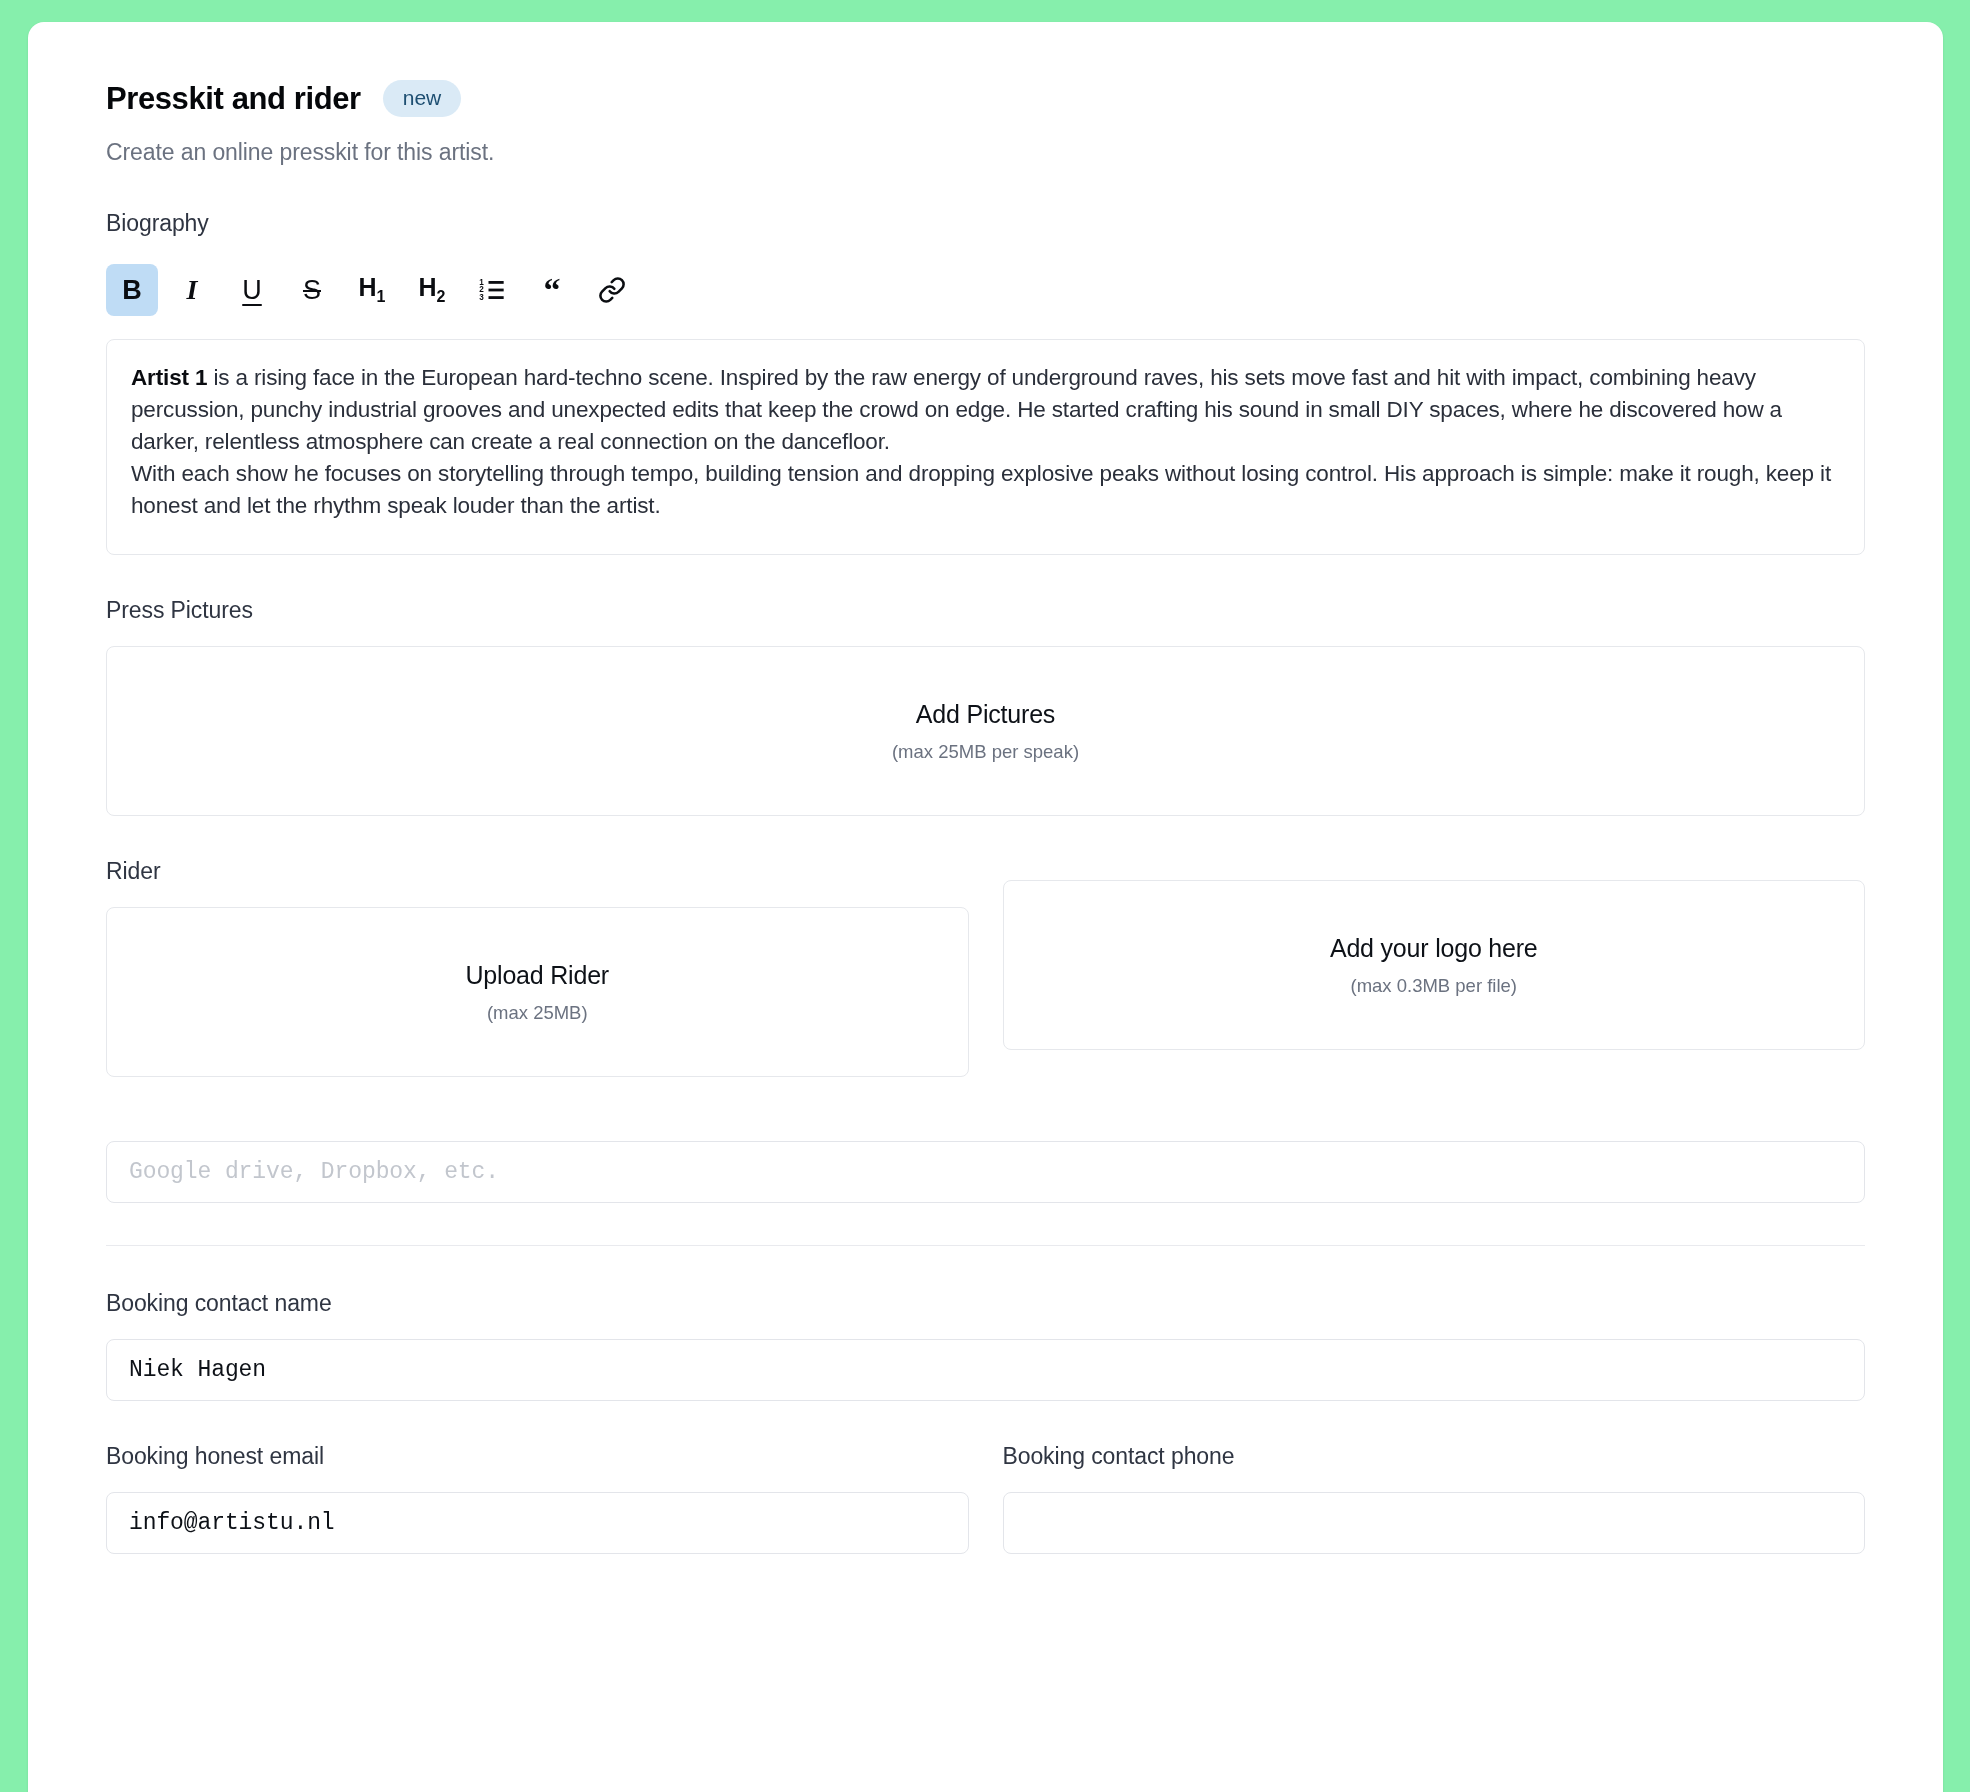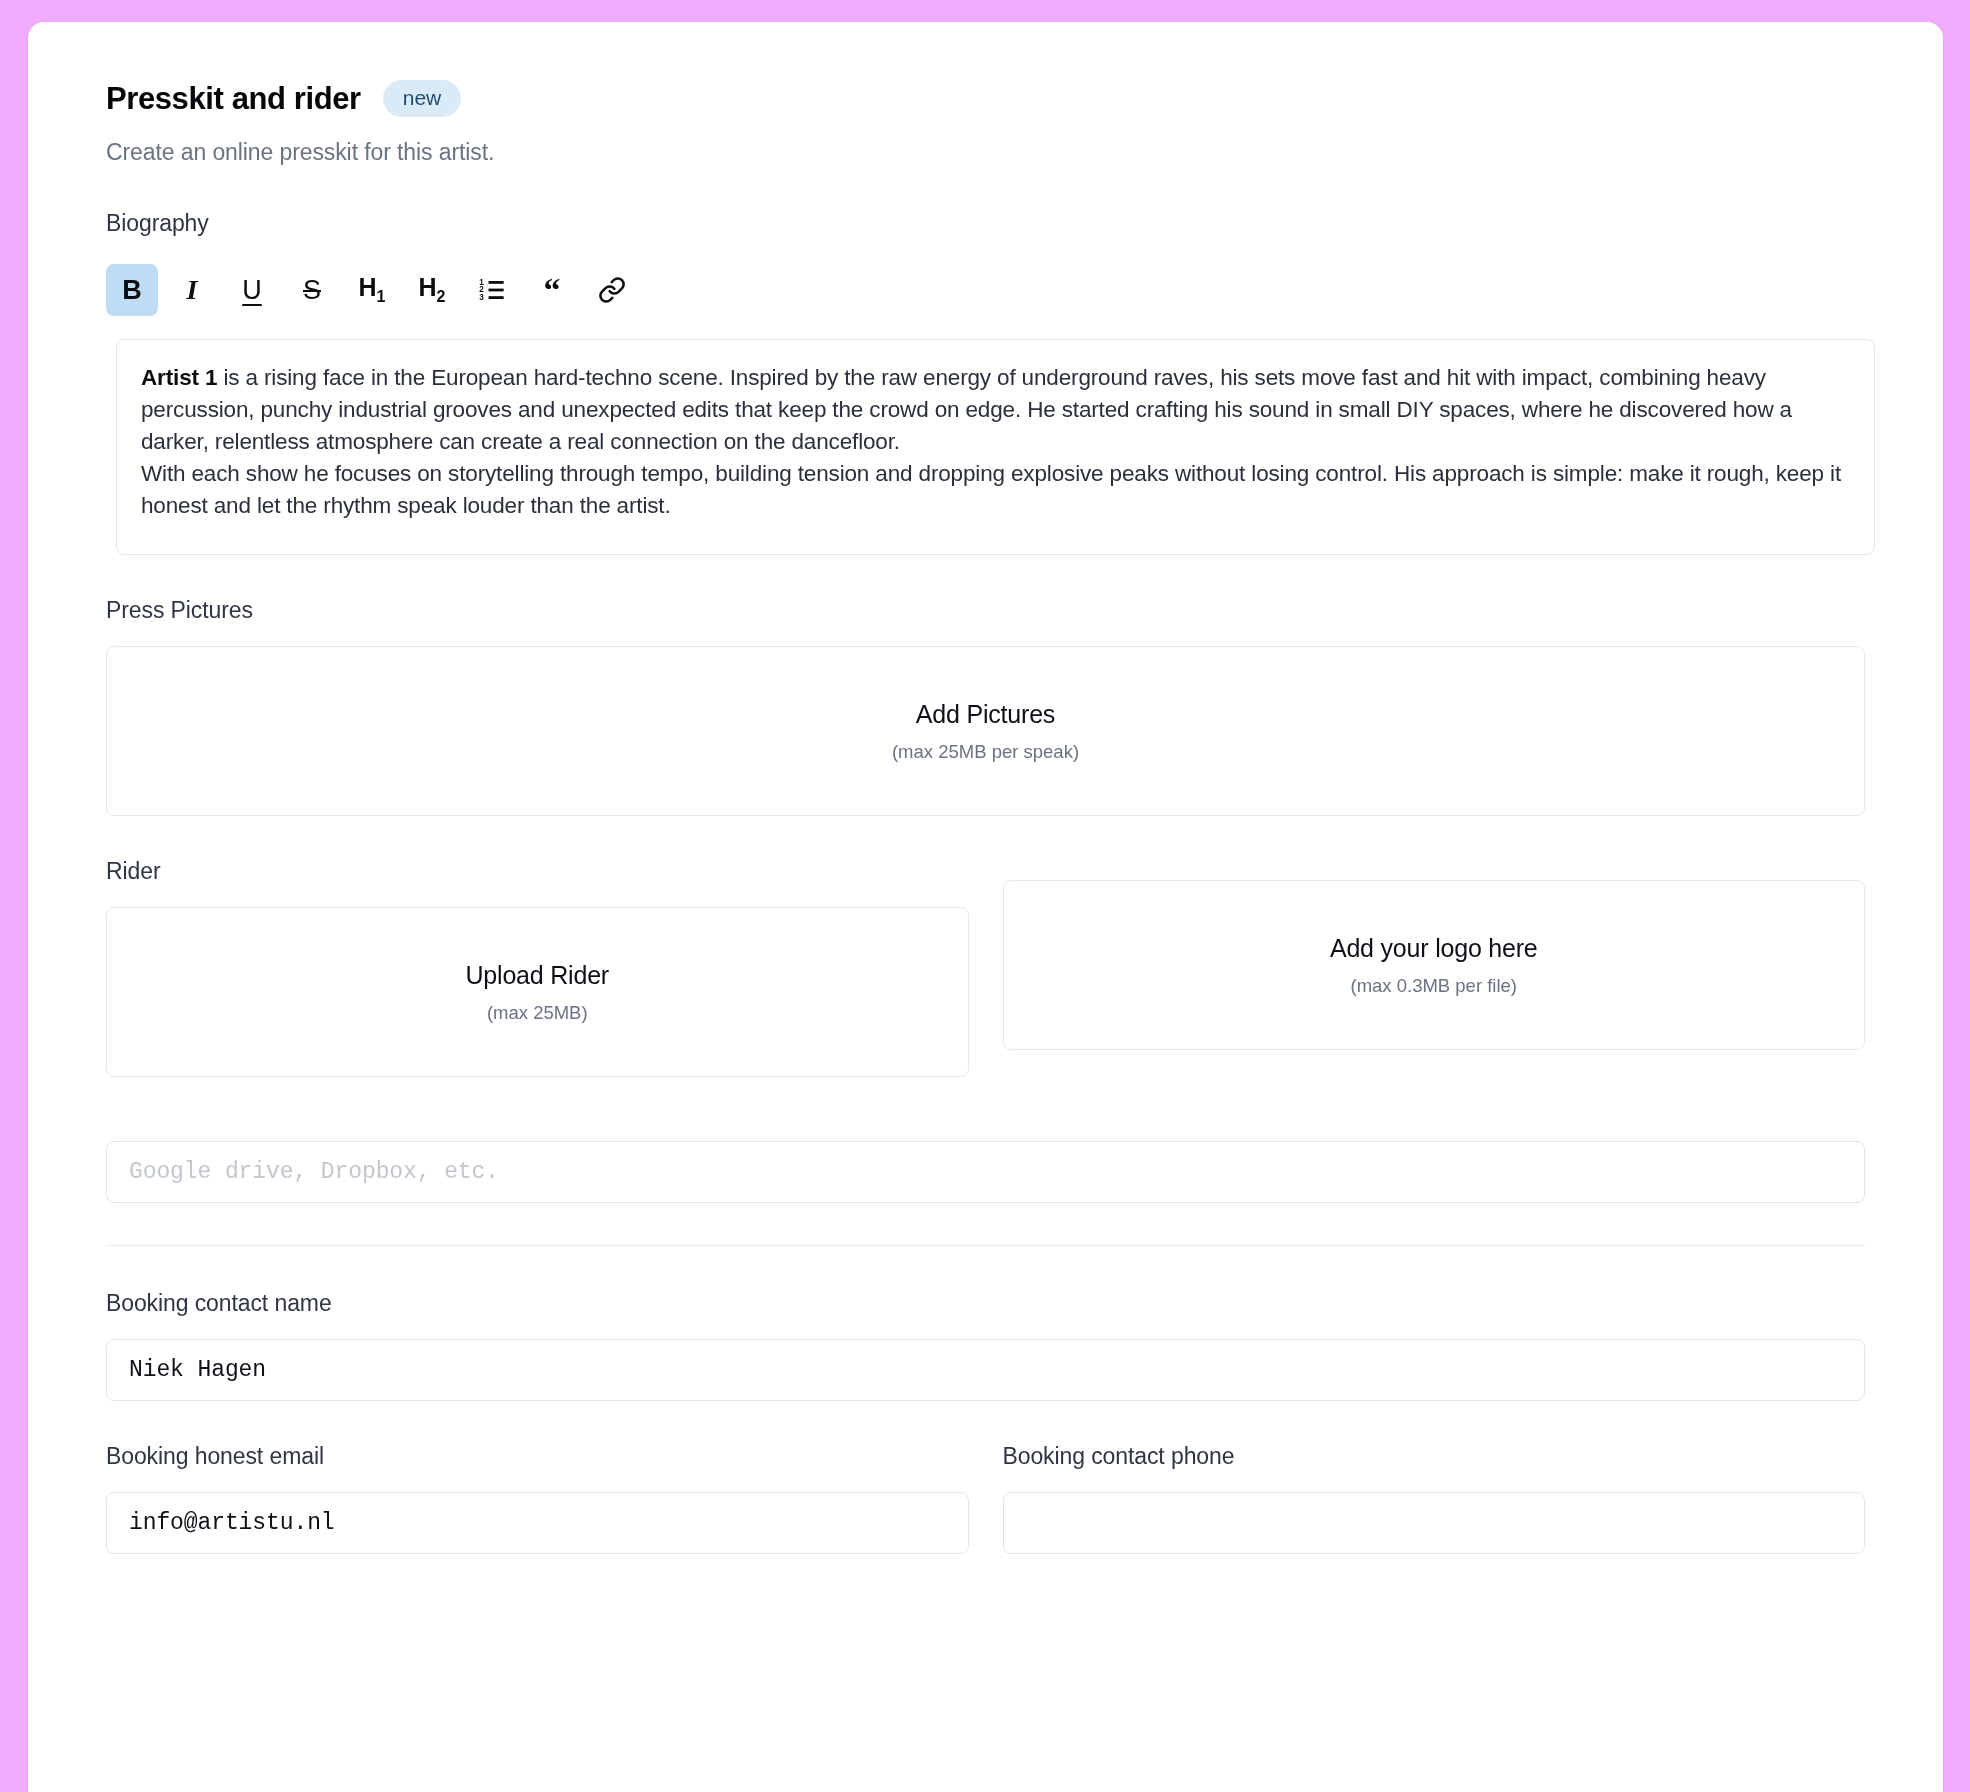--- a/index.html
+++ b/index.html
@@ -9,21 +9,21 @@
     height: 1792px;
     background: #f7f8fa;
     font-family: "Liberation Sans", sans-serif;
     -webkit-font-smoothing: antialiased;
   }
 
   .page {
     width: 1970px;
     height: 1792px;
     position: relative;
-    background: #f0abfc;
+    background: #86efac;
     overflow: hidden;
   }
 
   .card {
     position: absolute;
     left: 28px;
     top: 22px;
     width: 1915px;
     min-height: 1790px;
     background: #ffffff;
@@ -108,21 +108,20 @@
 
   
   .bio-box {
     margin-top: 22px;
     width: 100%;
     border: 1px solid #e6e8ec;
     border-radius: 8px;
     padding: 22px 20px 26px 24px;
     min-height: 216px;
     background: #fff;
-    margin-left: 10px;
   }
   .bio-line {
     font-size: 22.5px;
     line-height: 32px;
     color: #2a2f3a;
     letter-spacing: -0.15px;
   }
   .bio-line b { font-weight: bold; color: #0a0c10; }
 
   

